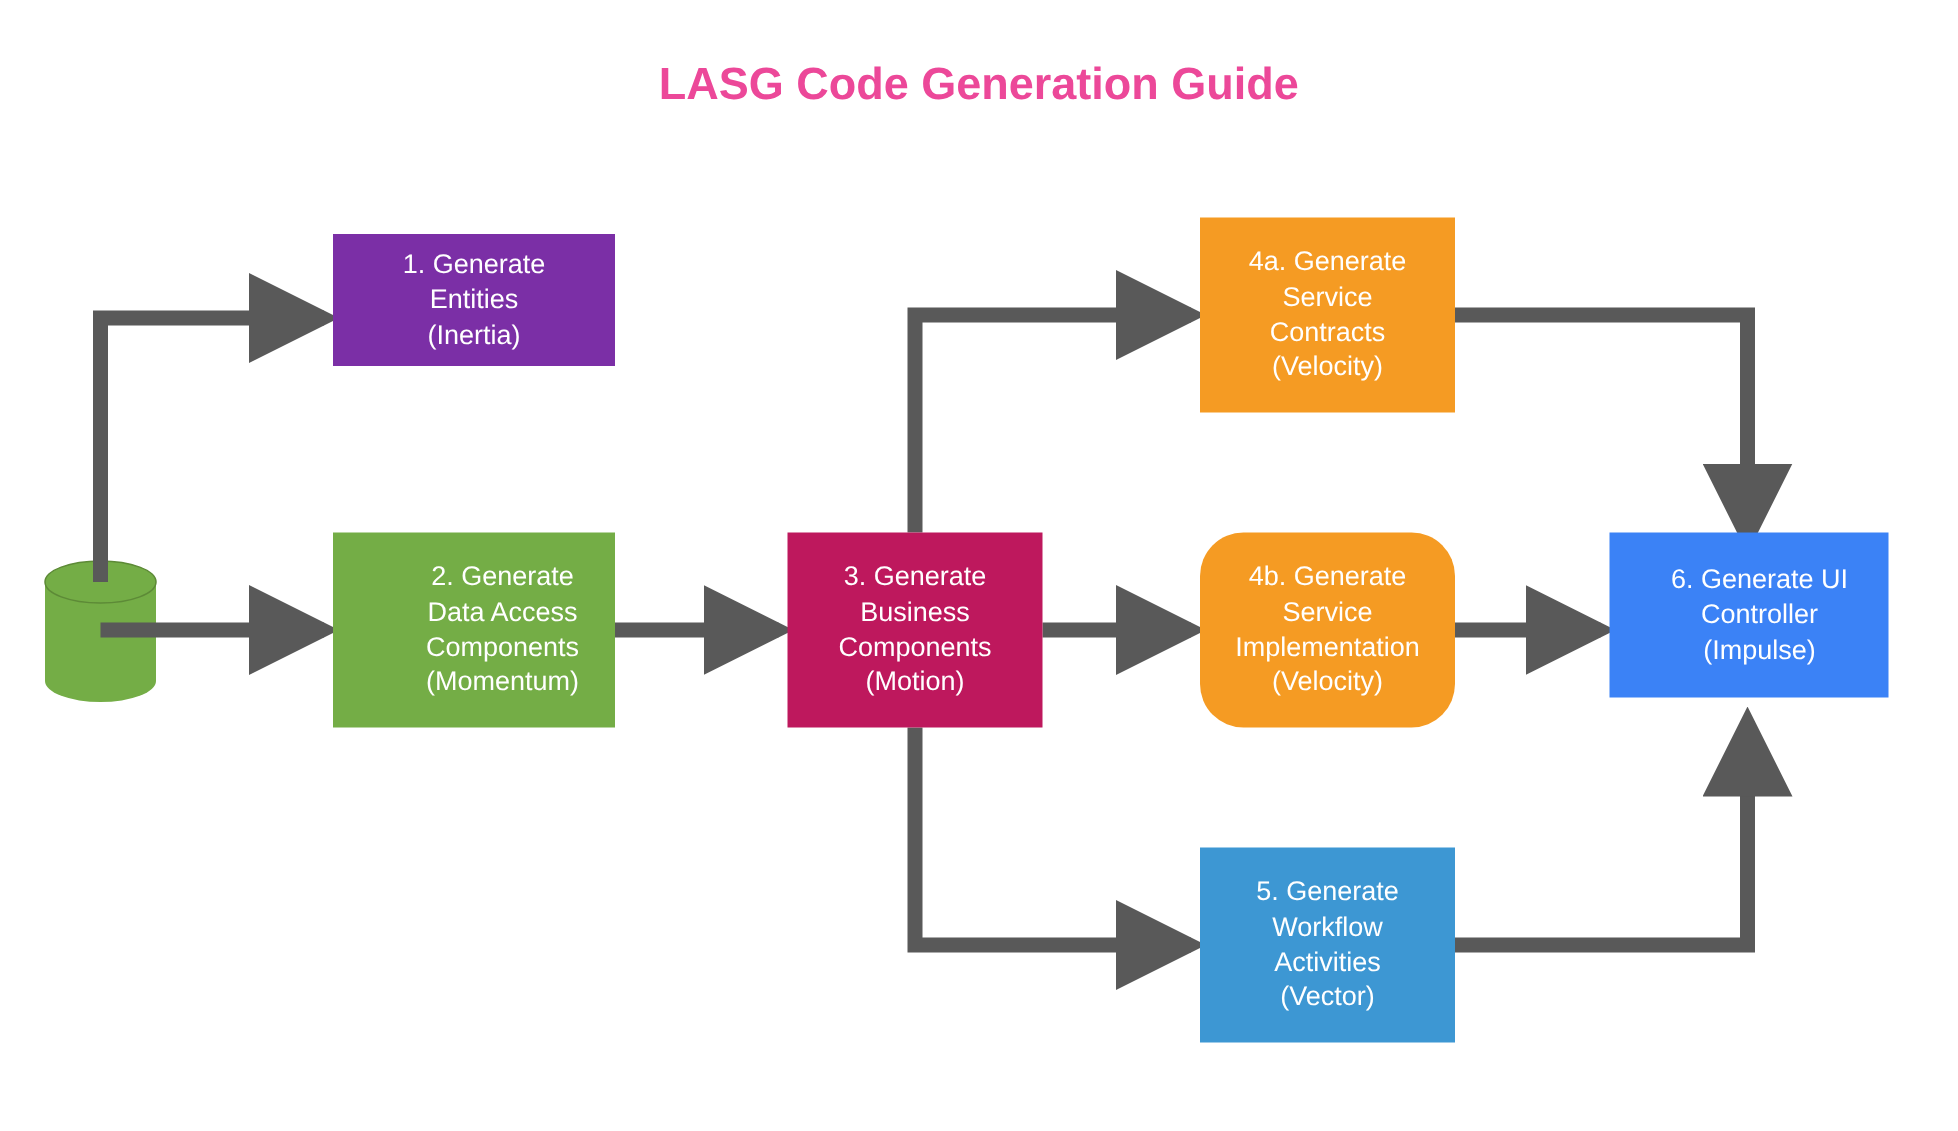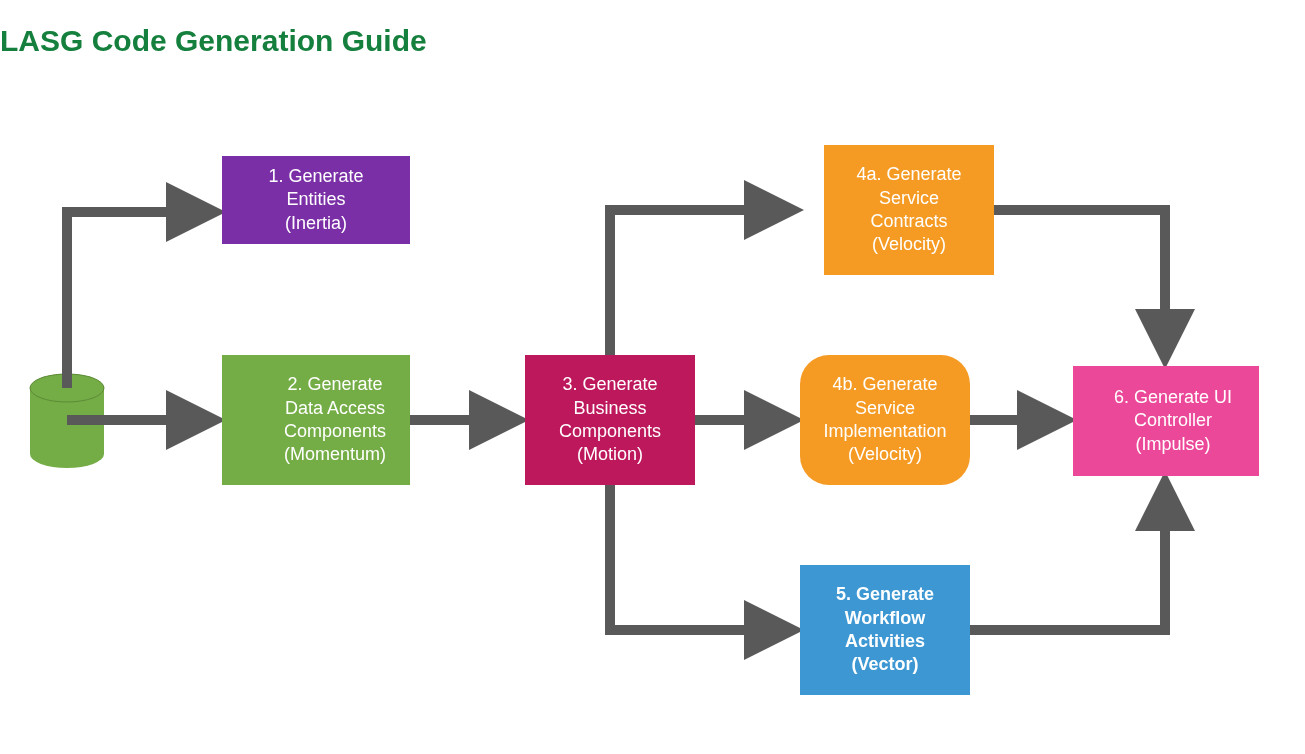--- a/index.html
+++ b/index.html
@@ -6,26 +6,27 @@
     margin: 0;
     padding: 0;
     width: 1305px;
     height: 754px;
     background: #ffffff;
     font-family: "Segoe UI", Arial, sans-serif;
     position: relative;
   }
   .title {
     position: absolute;
-    top: 24px;
+    top: 40px;
     left: 0;
     width: 100%;
+    text-align: center;
     font-size: 30px;
     font-weight: 700;
-    color: #15803d;
+    color: #ec4899;
   }
   .node {
     position: absolute;
     color: #fff;
     display: flex;
     align-items: center;
     justify-content: center;
     text-align: center;
     font-size: 18px;
     line-height: 1.3;
@@ -73,28 +74,28 @@
 Entities
 (Inertia)</div>
     <div class="node" style="left: 222px; top: 355px; width: 188px; height: 130px; background: rgb(116, 173, 70); padding-left: 48px;">2. Generate
 Data Access
 Components
 (Momentum)</div>
     <div class="node" style="left: 525px; top: 355px; width: 170px; height: 130px; background: #be185d;">3. Generate
 Business
 Components
 (Motion)</div>
-    <div class="node" style="left: 800px; top: 145px; width: 170px; height: 130px; background: rgb(245, 155, 35); margin-left: 24px;">4a. Generate
+    <div class="node" style="left: 800px; top: 145px; width: 170px; height: 130px; background: rgb(245, 155, 35);">4a. Generate
 Service
 Contracts
 (Velocity)</div>
     <div class="node" style="left: 800px; top: 355px; width: 170px; height: 130px; background: rgb(245, 155, 35); border-radius: 29px;">4b. Generate
 Service
 Implementation
 (Velocity)</div>
-    <div class="node" style="left: 800px; top: 565px; width: 170px; height: 130px; background: rgb(61, 151, 211); font-weight: bold;">5. Generate
+    <div class="node" style="left: 800px; top: 565px; width: 170px; height: 130px; background: rgb(61, 151, 211);">5. Generate
 Workflow
 Activities
 (Vector)</div>
-    <div class="node" style="left: 1073px; top: 366px; width: 186px; height: 110px; background: #ec4899; padding-left: 24px;">6. Generate UI
+    <div class="node" style="left: 1073px; top: 355px; width: 186px; height: 110px; background: #3b82f6; padding-left: 24px;">6. Generate UI
 Controller
 (Impulse)</div>
   </div>
 
 </body></html>

